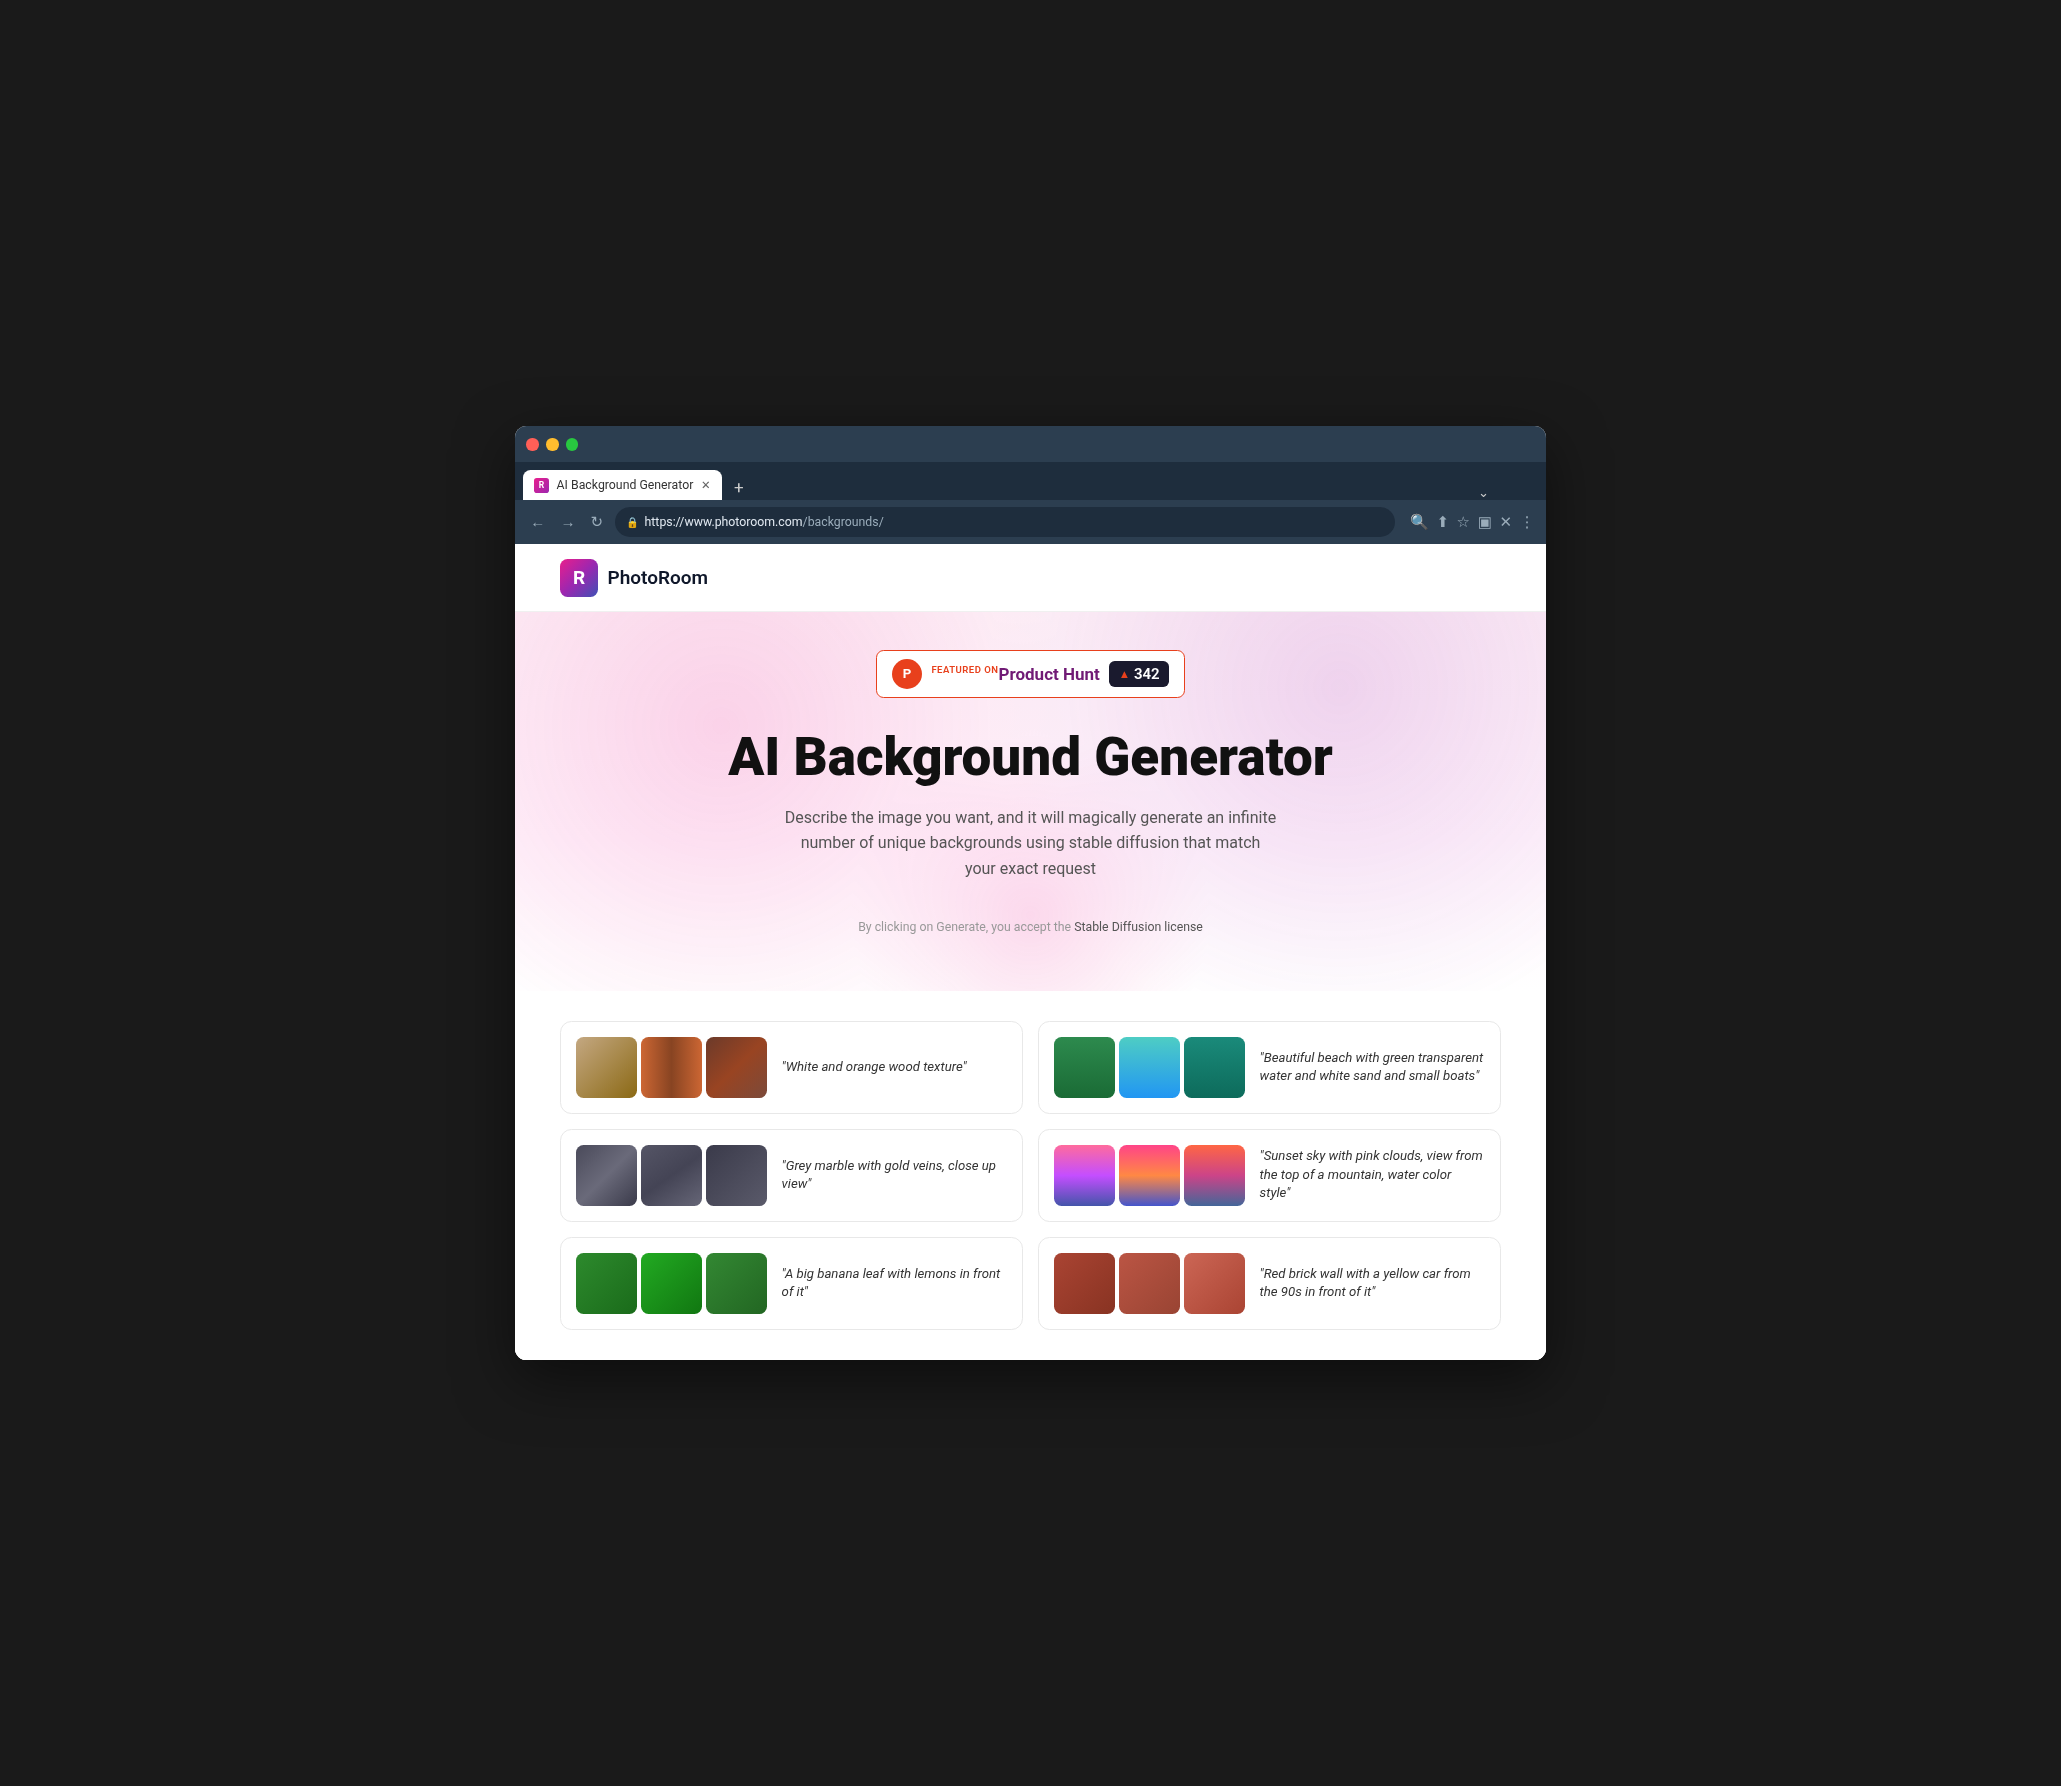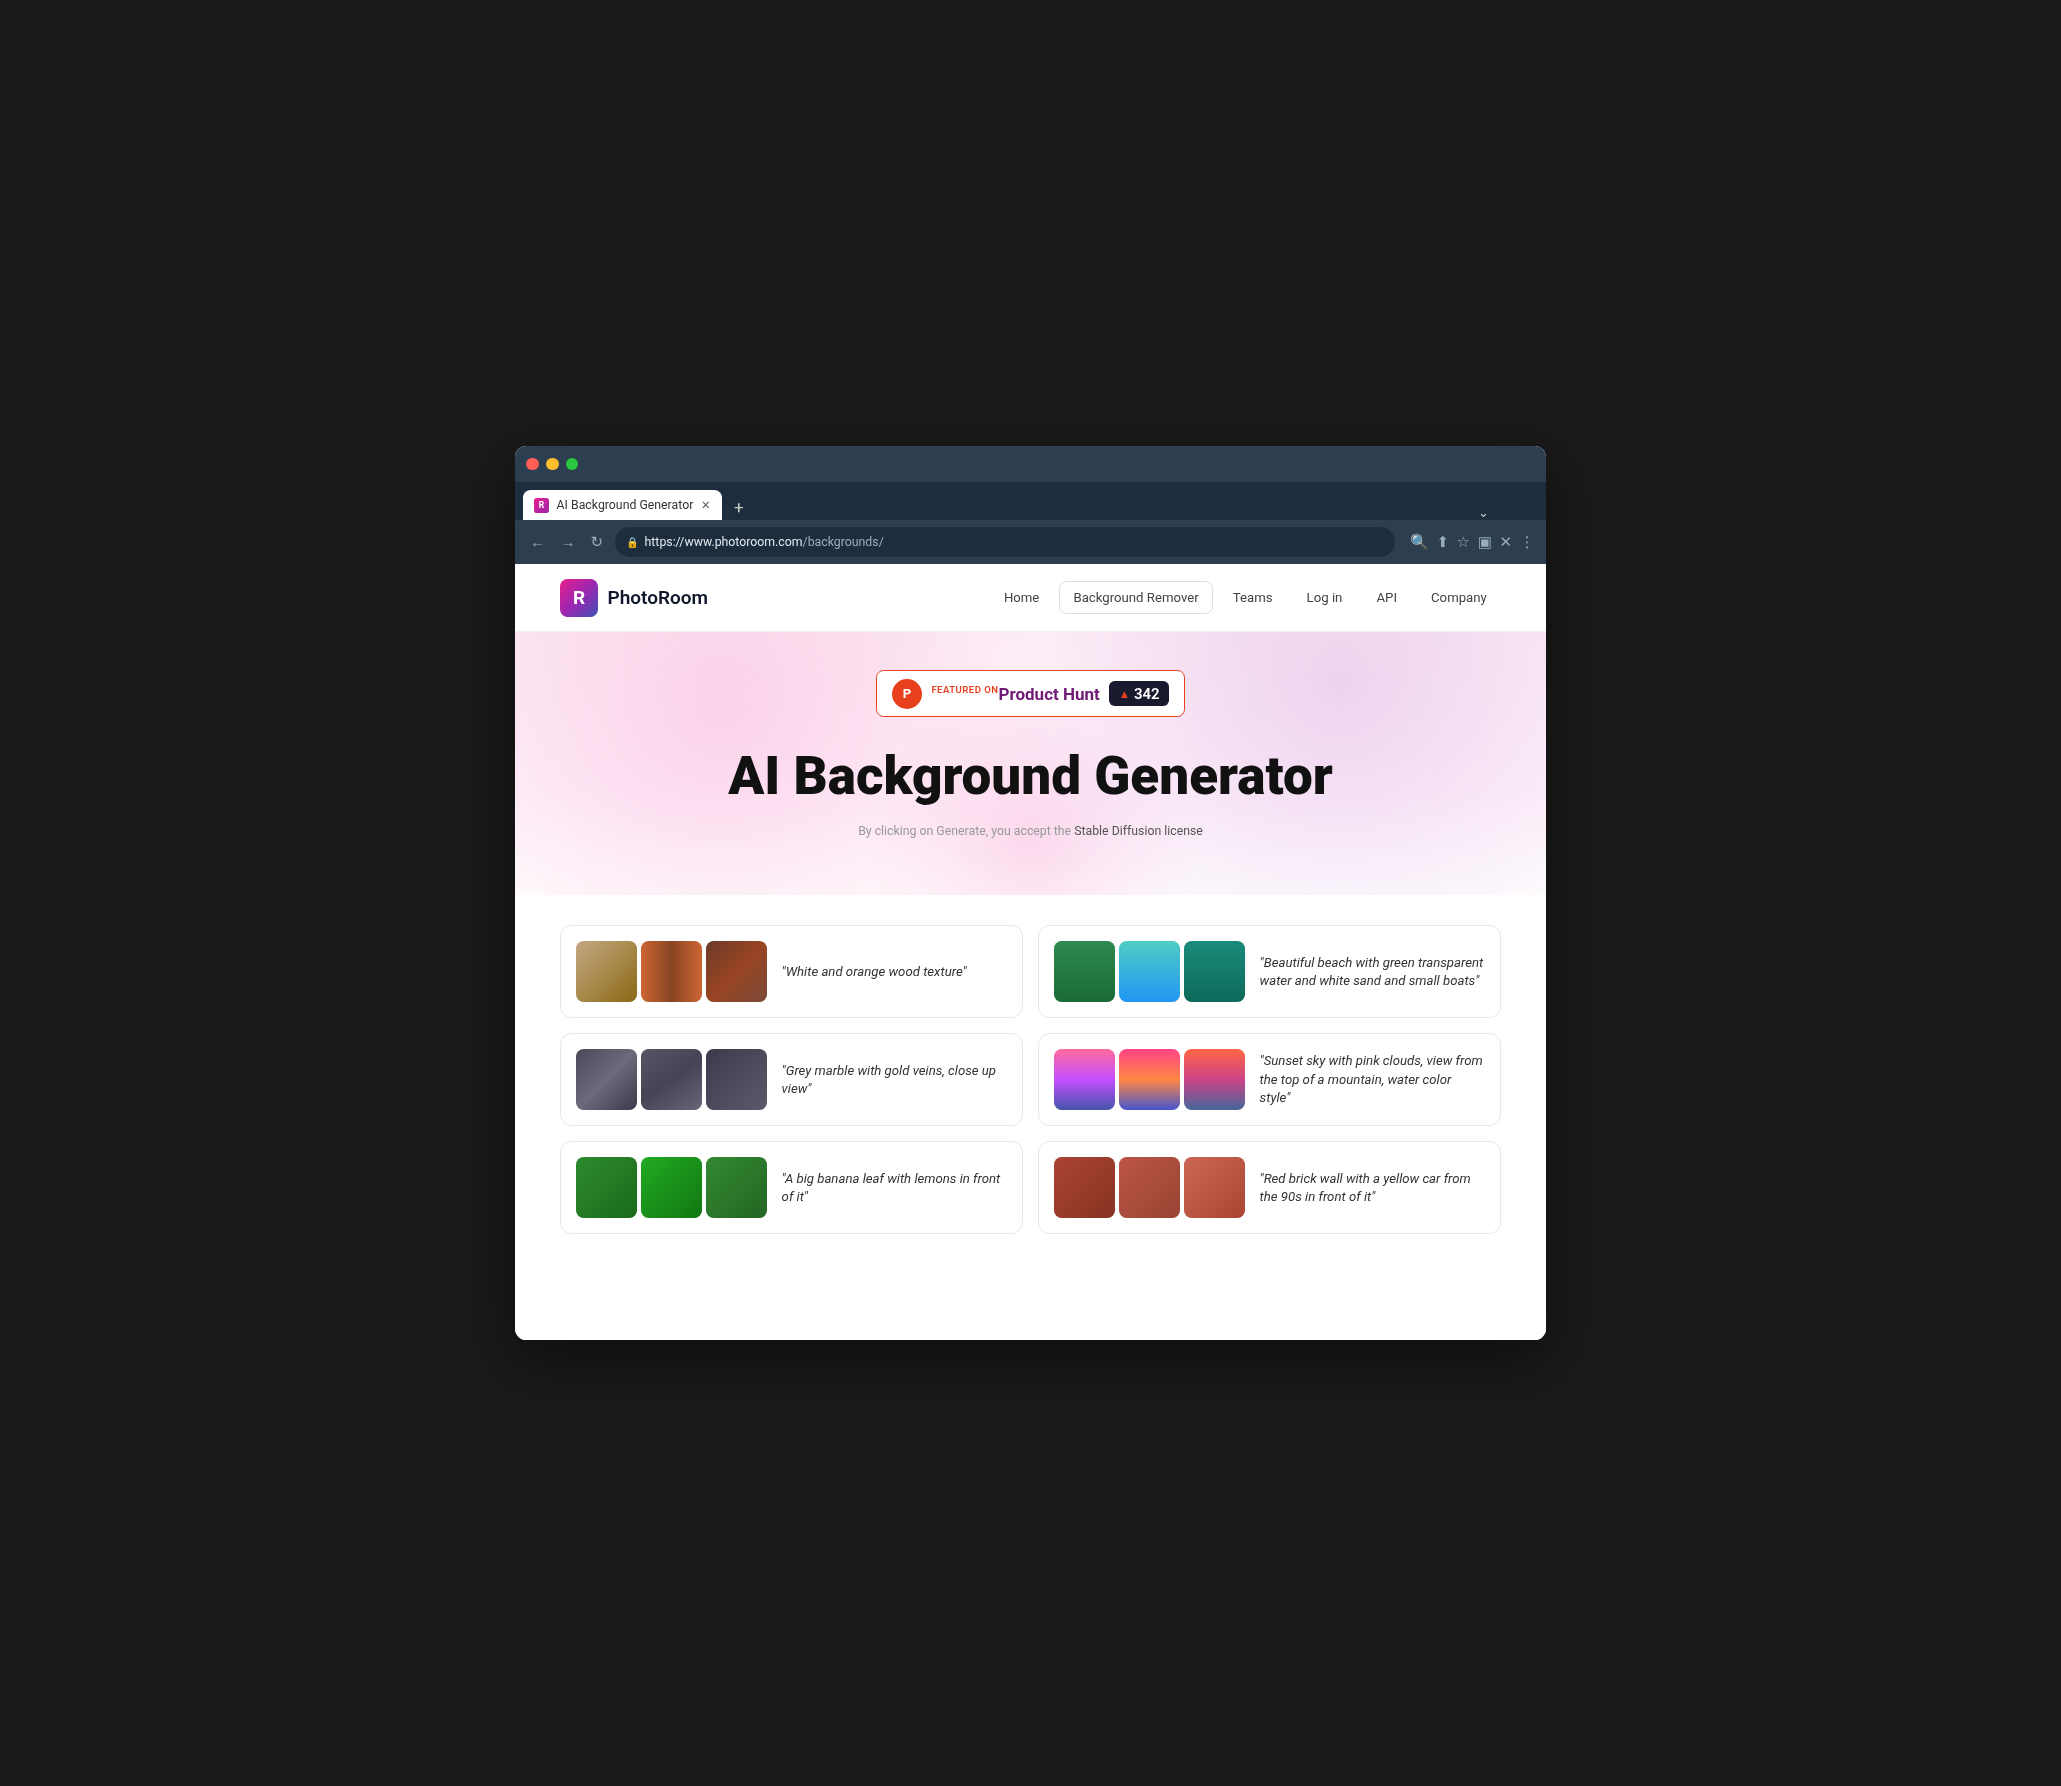--- a/index.html
+++ b/index.html
@@ -344,46 +344,39 @@
     </div>
   </div>
 
   <div class="page-content">
 
     <nav class="navbar">
       <div class="logo-area">
         <div class="logo-icon">R</div>
         <span class="logo-text">PhotoRoom</span>
       </div>
-      <div class="nav-links">
-        <a class="nav-link">Home</a>
-        <a class="nav-link bordered">Background Remover</a>
-        <a class="nav-link">Teams</a>
-        <a class="nav-link">Log in</a>
-        <a class="nav-link">API</a>
-        <a class="nav-link">Company</a>
-      </div>
     </nav>
 
     <section class="hero-section">
       <div class="hero-bg-pattern"></div>
 
       <div class="product-hunt-badge">
         <div class="ph-logo">P</div>
         <div class="ph-text-group">
           <span class="ph-featured">FEATURED ON</span>
           <span class="ph-name">Product Hunt</span>
         </div>
         <div class="ph-count">
           <span class="ph-arrow">▲</span>
           <span>342</span>
         </div>
       </div>
 
       <h1 class="hero-title">AI Background Generator</h1>
+      <p class="hero-subtitle">Describe the image you want, and it will magically generate an infinite number of unique backgrounds using stable diffusion that match your exact request</p>
 
 
       <p class="license-text">
         <span>By clicking on Generate, you accept the </span><a class="license-link">Stable Diffusion license</a>
       </p>
     </section>
 
     <section class="gallery-section">
       <div class="gallery-grid">
 

